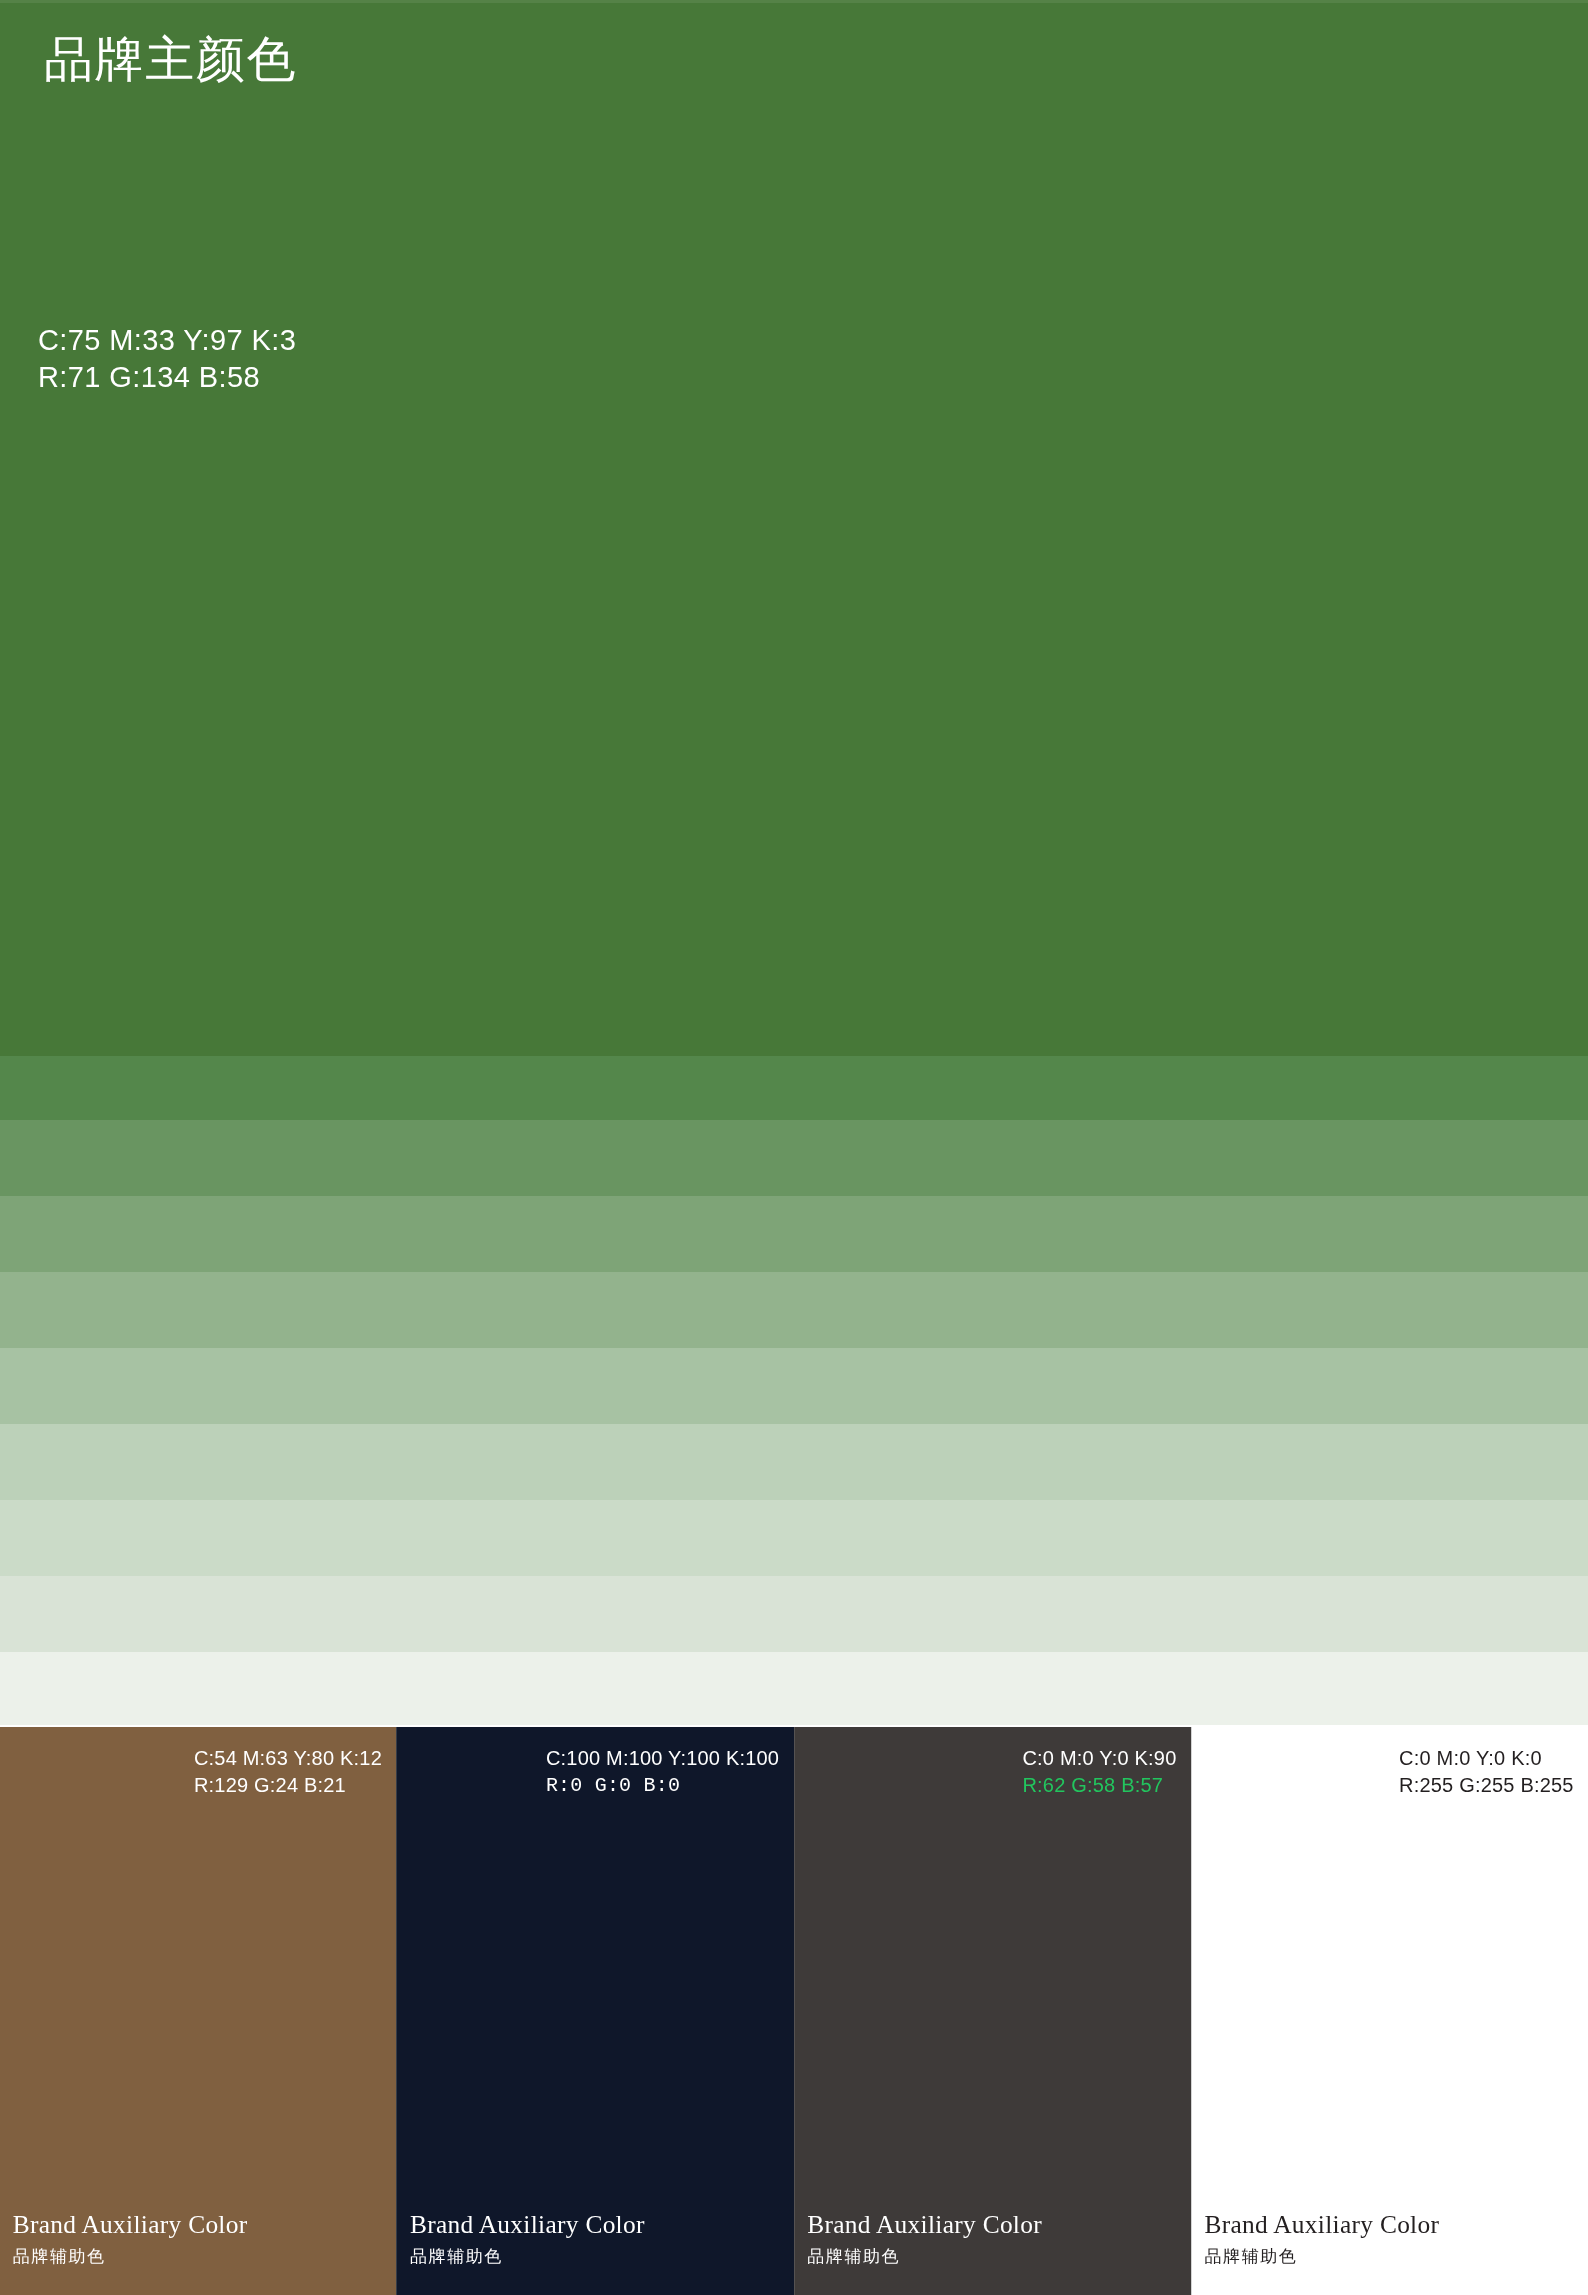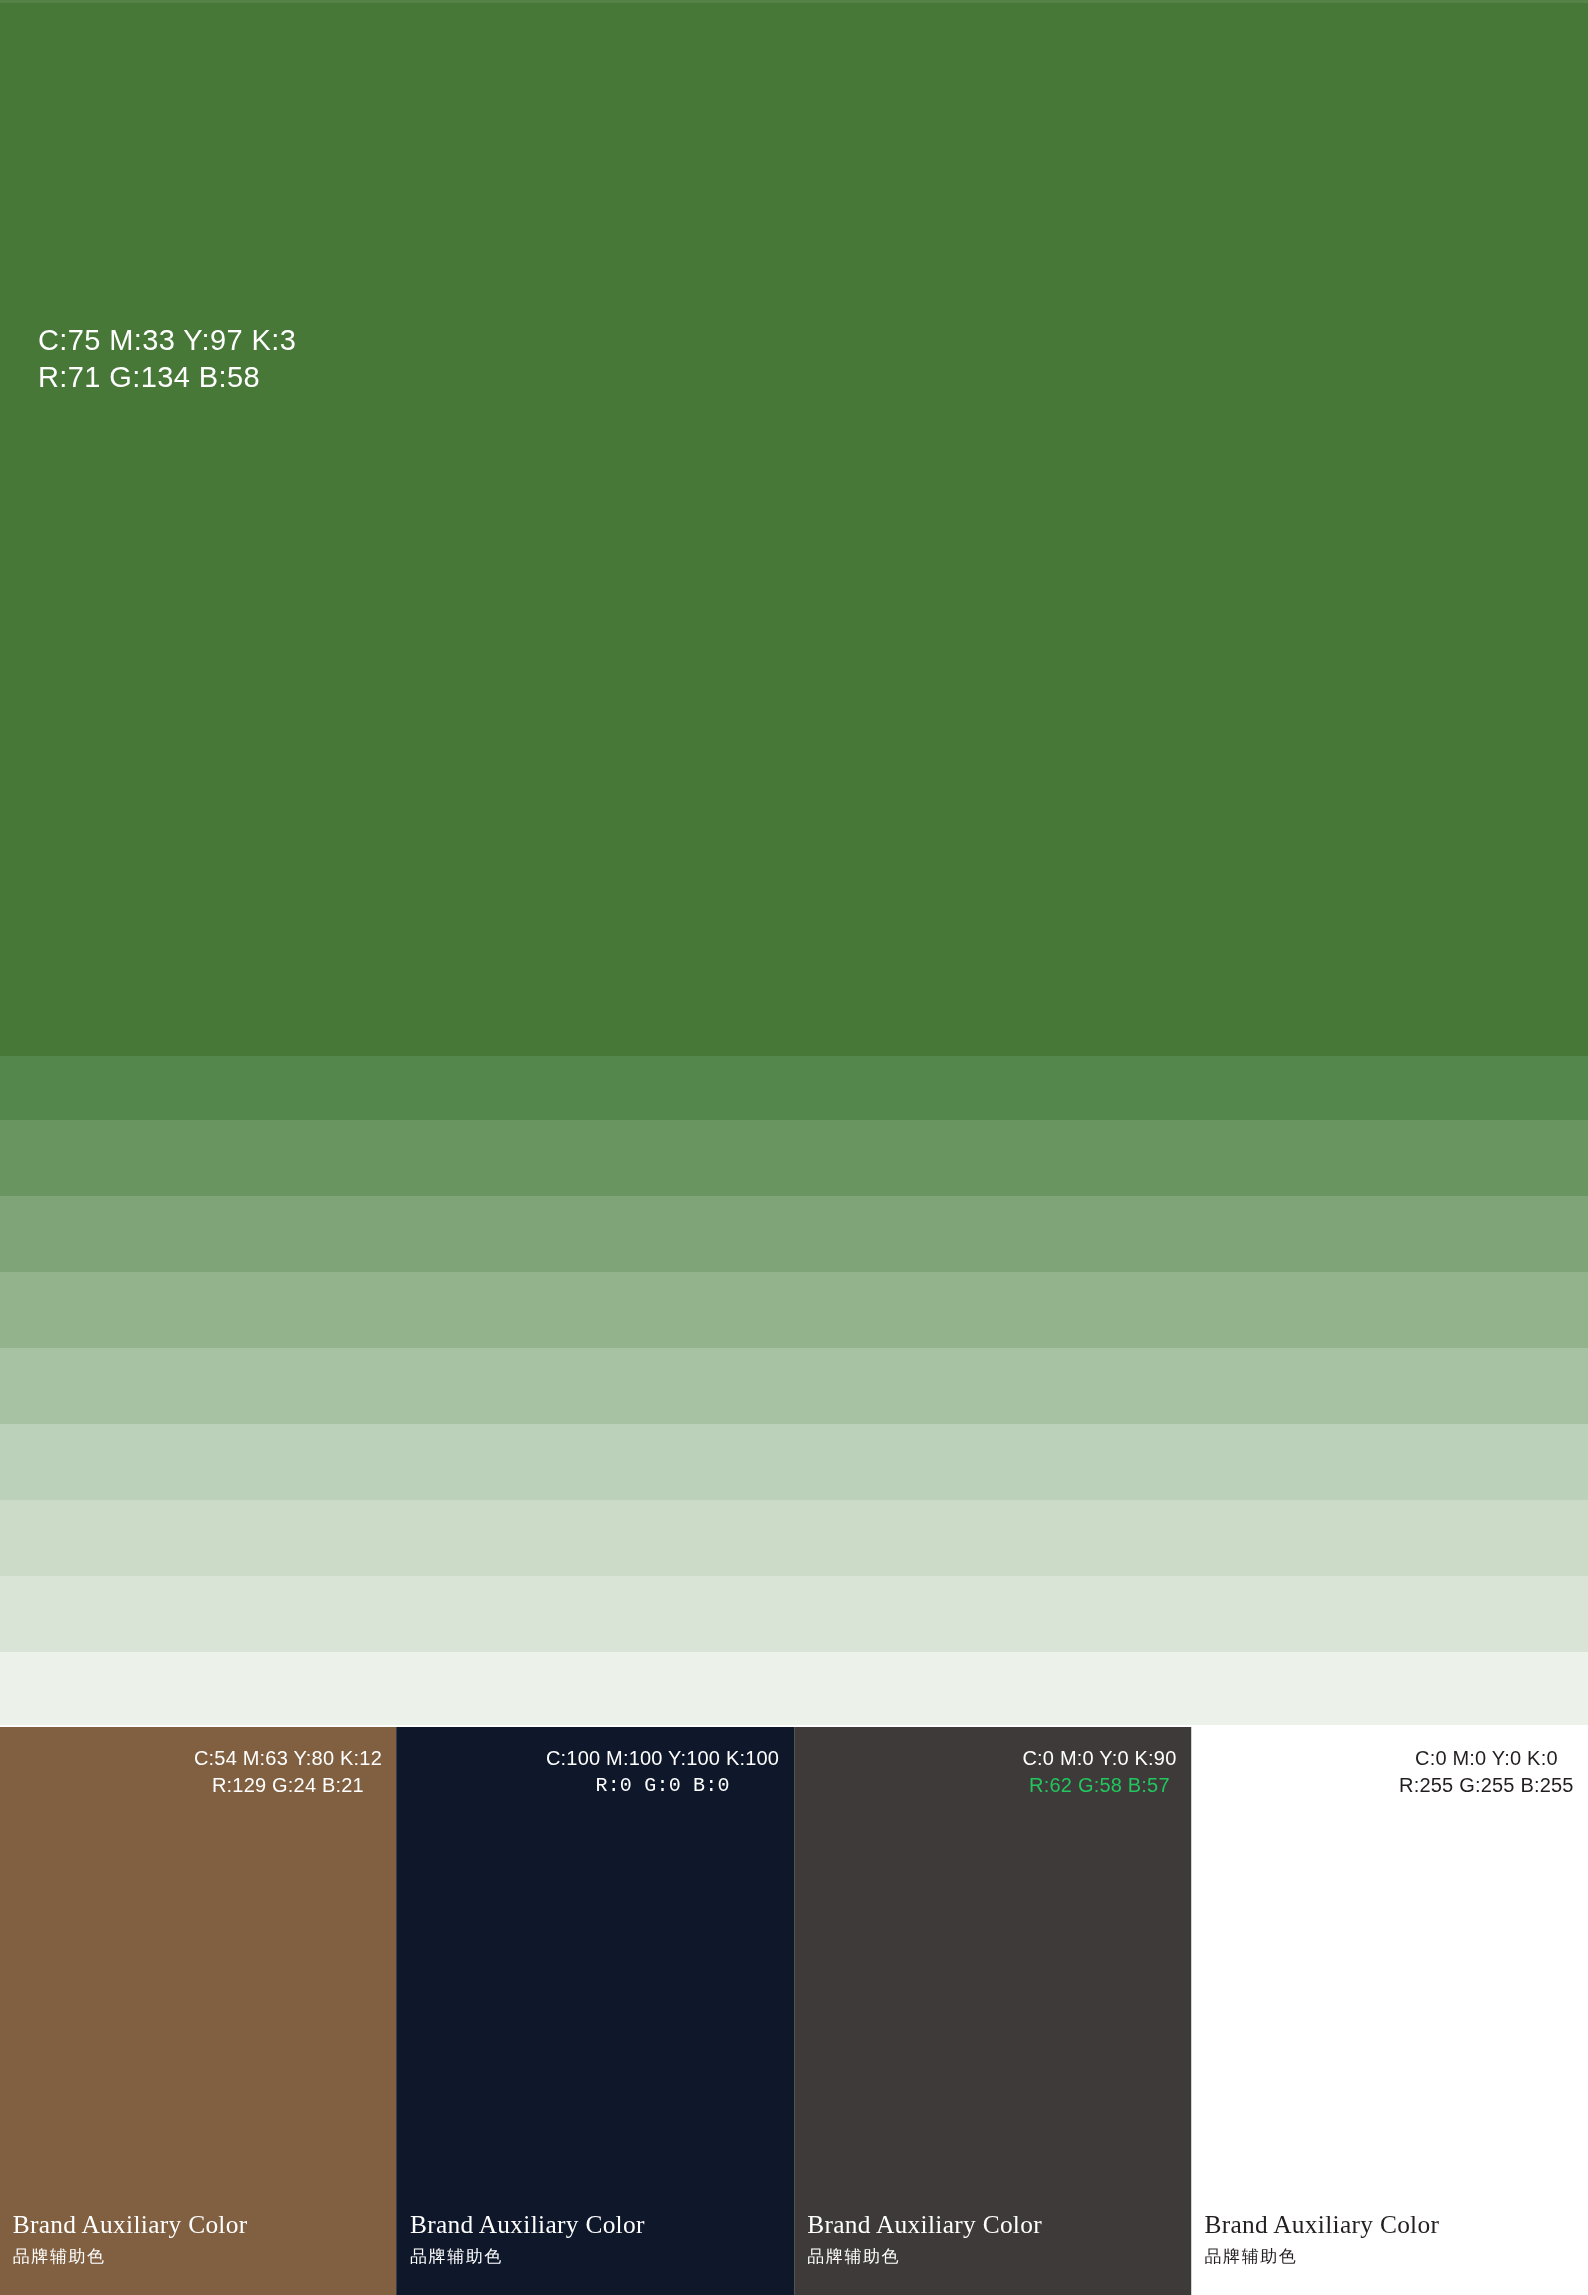--- a/index.html
+++ b/index.html
@@ -110,21 +110,21 @@
     flex: 1 1 0;
     overflow: hidden;
   }
   .aux-block + .aux-block {
     border-left: 1.6px solid rgba(128,128,128,0.35);
   }
   .aux-values {
     position: absolute;
     right: 14.3px;
     top: 17.5px;
-    text-align: center;
+    text-align: left;
   }
   .aux-value-line {
     font-family: "Liberation Sans", sans-serif;
     font-size: 20px;
     line-height: 1.36;
     letter-spacing: 0.2px;
     white-space: nowrap;
   }
   .aux-labels {
     position: absolute;
@@ -148,20 +148,21 @@
     white-space: nowrap;
   }
 </style>
 </head>
 <body>
 
 <div class="page">
 
   <section class="primary-panel" style="background: rgb(71, 120, 56);">
     <div class="primary-title-block">
+      <div class="title-cn" style="color: rgb(255, 255, 255);">品牌主颜色</div>
     </div>
     <div class="primary-values">
       <div class="value-line" style="color: rgb(255, 255, 255);">C:75 M:33 Y:97 K:3</div>
       <div class="value-line" style="color: rgb(255, 255, 255);">R:71 G:134 B:58</div>
     </div>
   </section>
 
   <section class="tints" id="tint-scale">
       <div class="tint-band" style="background: rgb(84, 135, 75); height: 64px;"></div>
       <div class="tint-band" style="background: rgb(105, 149, 97); height: 76px;"></div>

